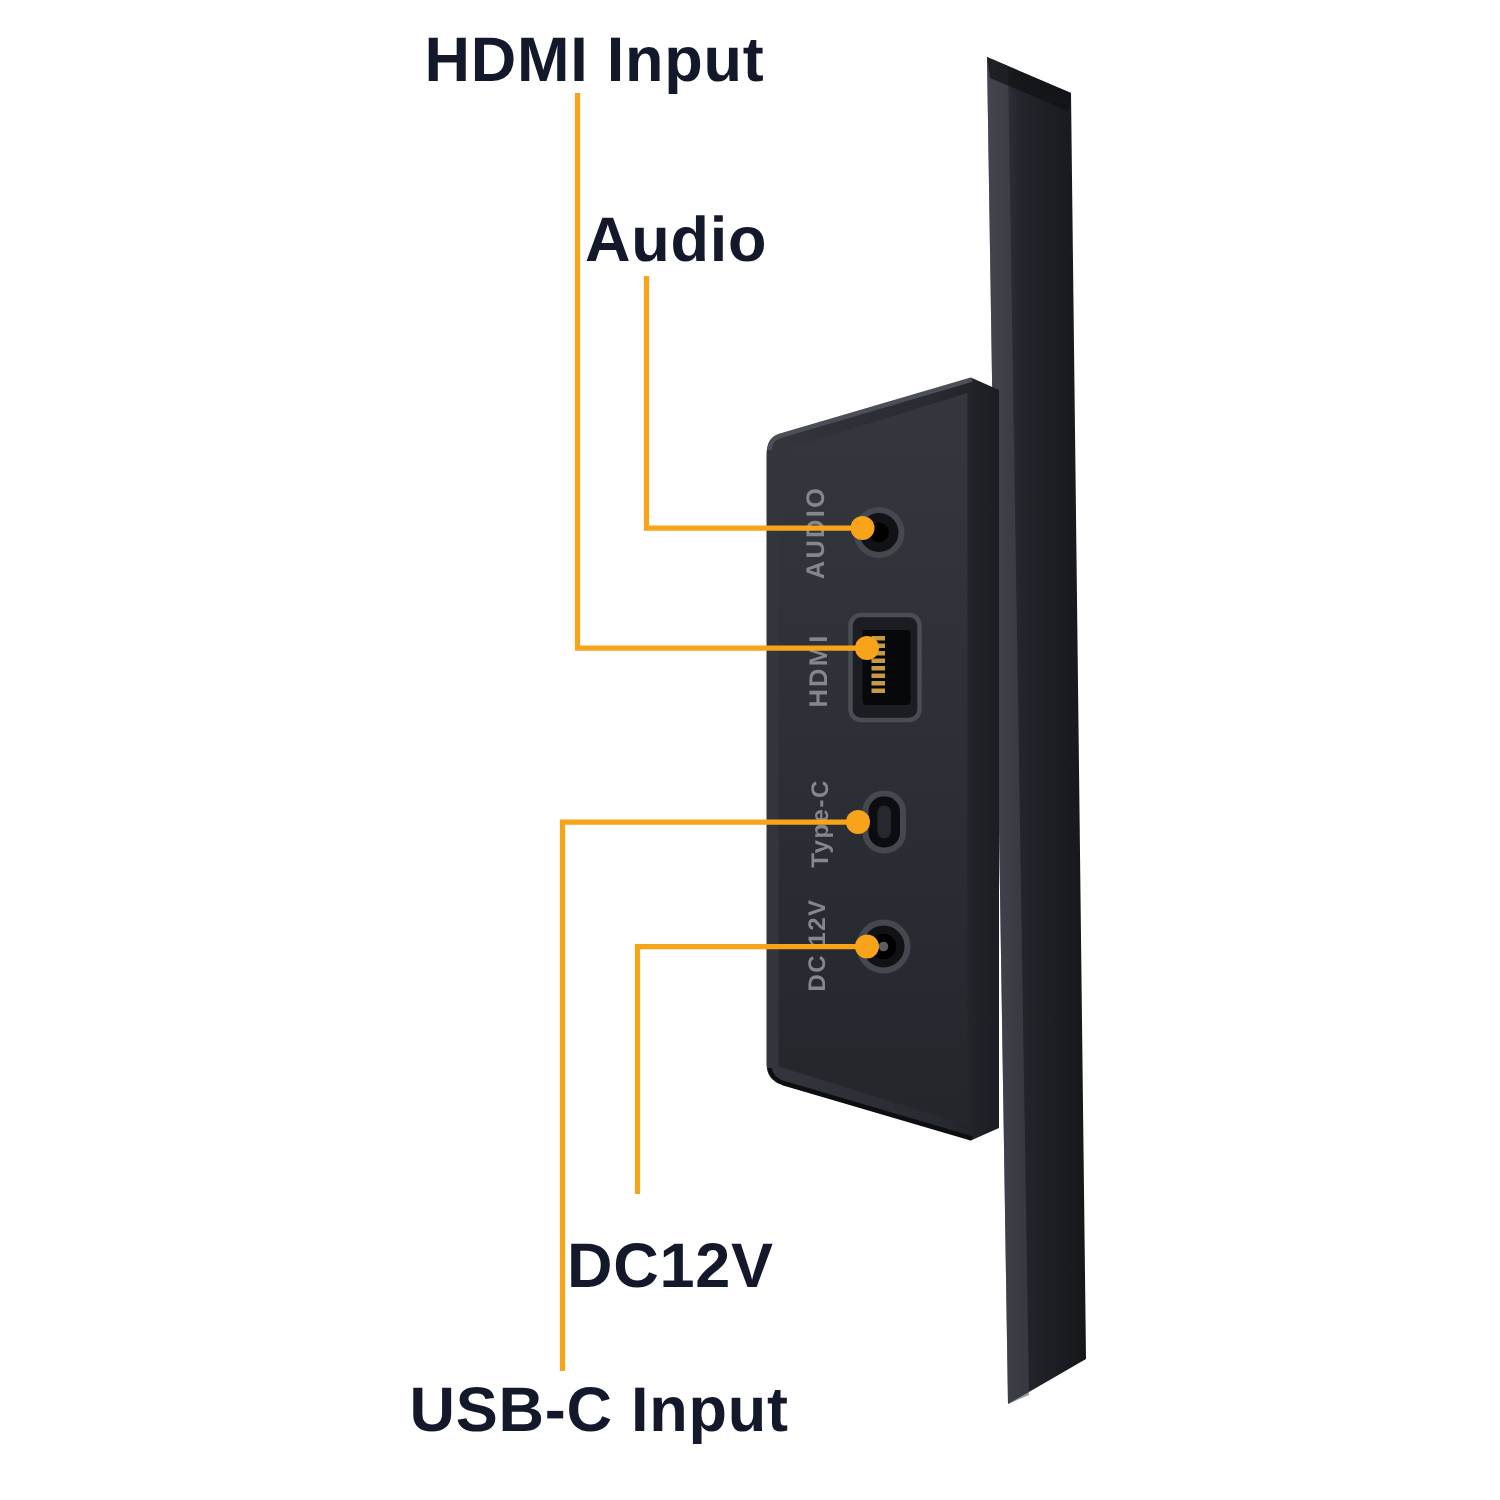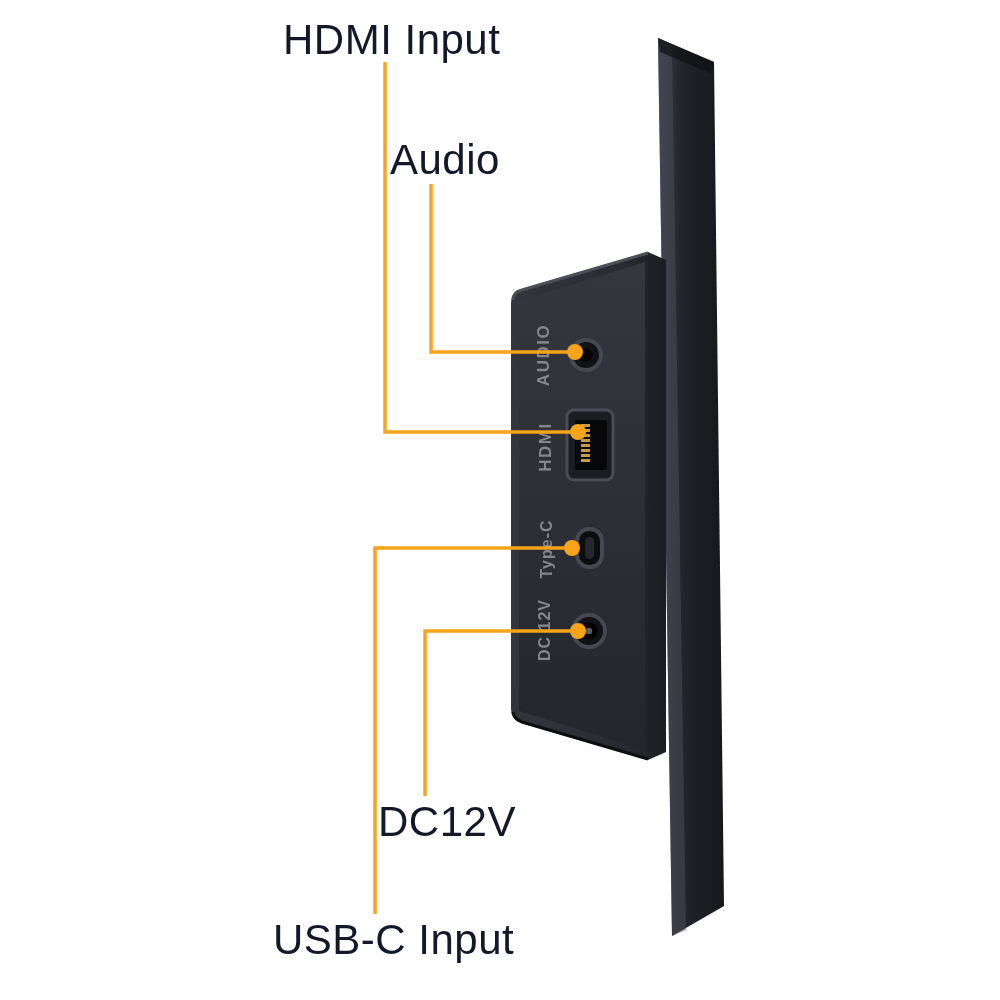--- a/index.html
+++ b/index.html
@@ -6,28 +6,28 @@
   .stage{
     position:relative;
     width:1000px;height:1000px;
     background:#ffffff;
     overflow:hidden;
     font-family:"Liberation Sans", sans-serif;
   }
   .device-svg{position:absolute;left:0;top:0;}
   .callout{
     position:absolute;
-    font-weight:normal;
+    font-weight:bold;
     color:#14182b;
     letter-spacing:0.5px;
     white-space:nowrap;
   }
   .callout-hdmi{left:283px;top:16px;font-size:42px;}
   .callout-audio{left:390px;top:136px;font-size:42px;}
-  .callout-dc{left:378px;top:798px;font-size:42px;}
+  .callout-dc{left:378px;top:820px;font-size:42px;}
   .callout-usbc{left:262px;top:916px;font-size:42px;margin-left:11px;}
 </style>
 </head>
 <body>
 
 <div class="stage">
 
   <svg class="device-svg" width="1000" height="1000" viewBox="0 0 1000 1000">
     <defs>
       <linearGradient id="slabGrad" x1="0" y1="0" x2="1" y2="0">

